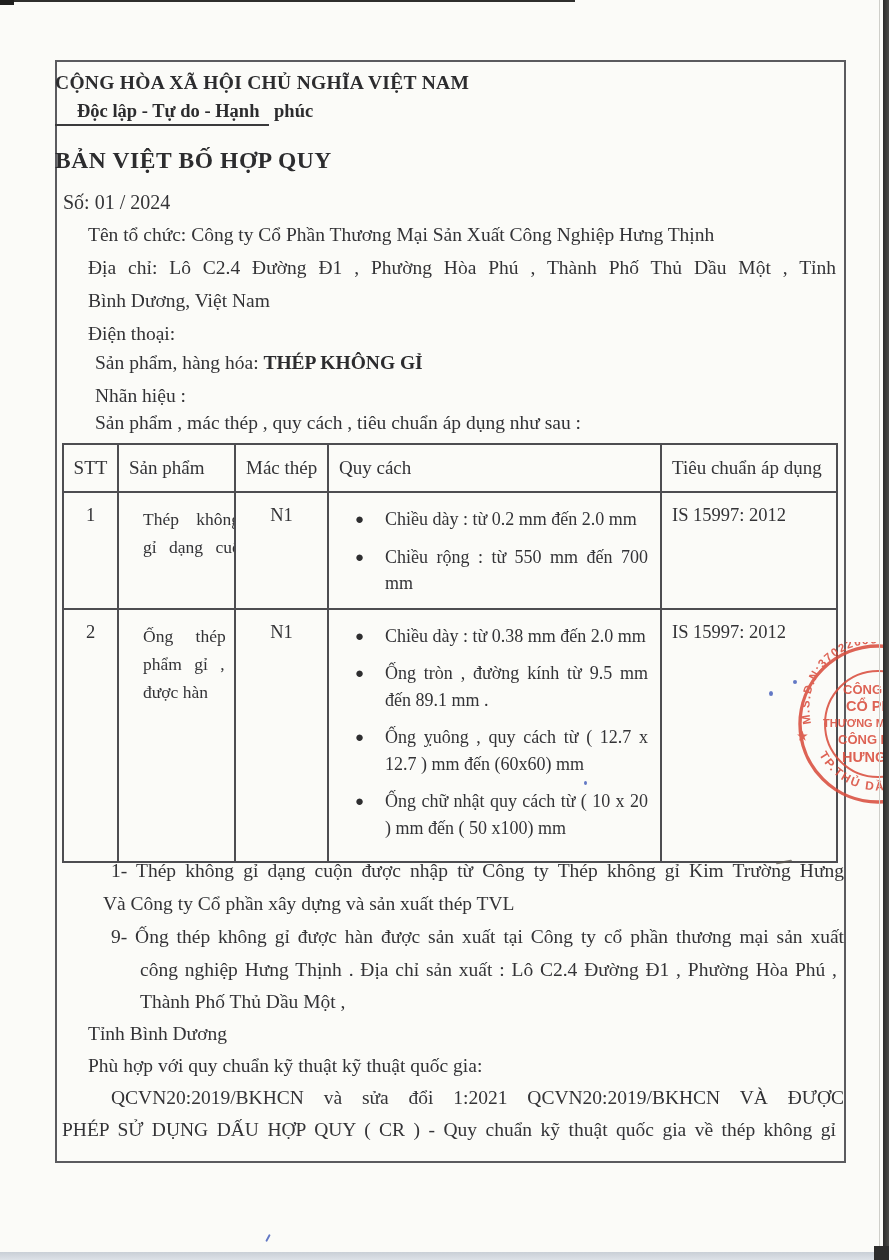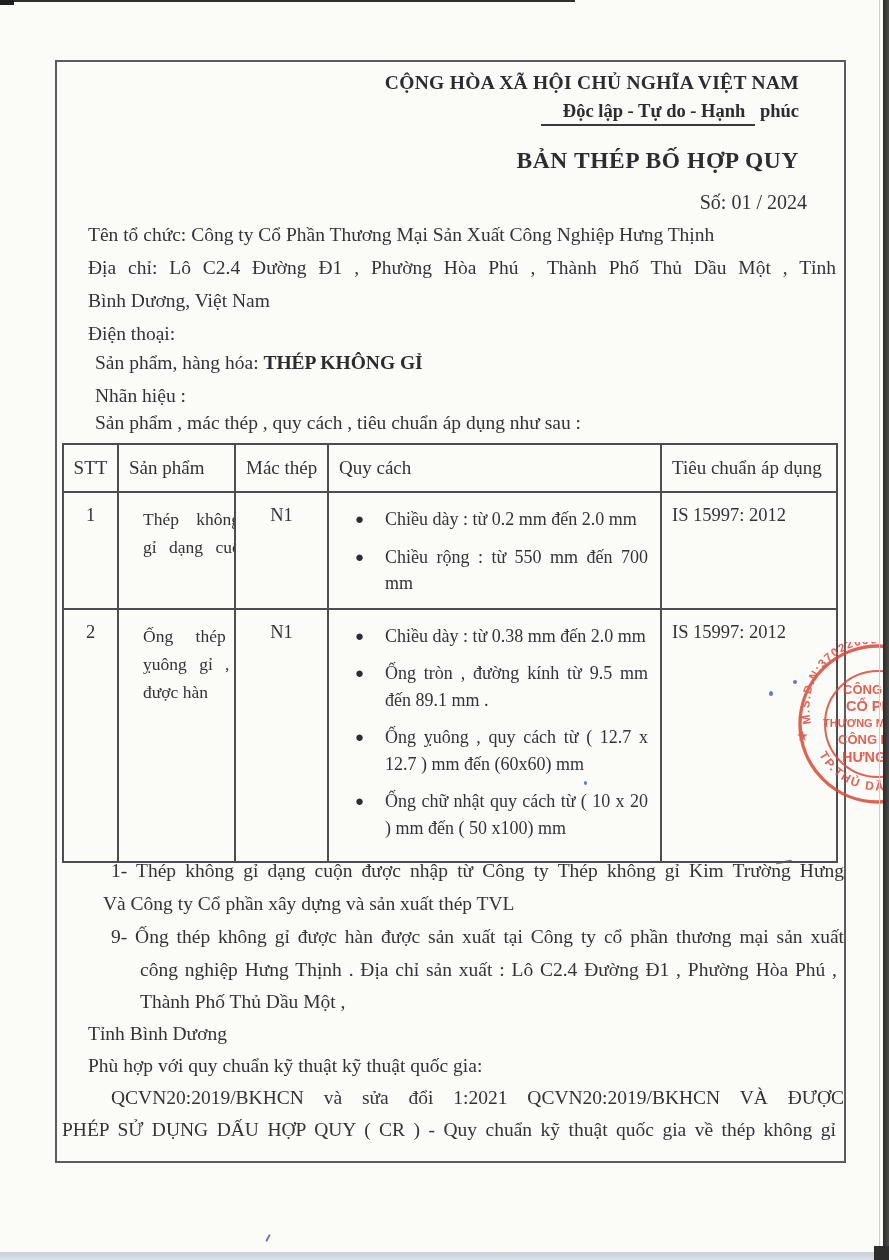--- a/index.html
+++ b/index.html
@@ -5,21 +5,21 @@
   html,body{margin:0;padding:0;}
   body{
     width:889px;height:1260px;position:relative;overflow:hidden;
     background:#fbfbf8;
     font-family:"Liberation Serif", serif;
     color:#333336;
   }
   .abs{position:absolute;}
   .line{position:absolute;white-space:nowrap;font-size:19.5px;line-height:26px;}
   .jline{position:absolute;white-space:normal;text-align:justify;text-align-last:justify;font-size:19.5px;line-height:26px;}
-  .centered{left:66px;width:733px;text-align:right;white-space:nowrap;}
+  .centered{left:55px;width:733px;text-align:left;white-space:nowrap;}
   .bold{font-weight:bold;color:#2c2c2e;}
   .nat1{top:70px;font-size:19.5px;letter-spacing:.3px;}
   .nat2{top:98px;font-size:18.5px;}
   .nat2 .ul{border-bottom:2px solid #3a3a3c;padding:0 10px 3px 22px;}
   .doctitle{top:147px;font-size:23.5px;letter-spacing:.6px;}
   .docnum{top:189px;font-size:20px;margin-left:8px;}
 
   .page-border{
     left:55px;top:60px;width:787px;height:1099px;
     border:2px solid #5b5b5f;background:transparent;
@@ -75,21 +75,21 @@
   .speck.dash{border-radius:1px;transform:rotate(-10deg);background:#5a564f;opacity:.75;}
 </style>
 </head>
 <body>
 
 <div class="abs page-border"></div>
 
 <div class="line centered nat1 bold">CỘNG HÒA XÃ HỘI CHỦ NGHĨA VIỆT NAM</div>
 <div class="line centered nat2 bold"><span class="ul">Độc lập - Tự do - Hạnh</span> <span>phúc</span></div>
 
-<div class="line centered doctitle bold">BẢN THÉP BỐ HỢP QUY</div>
+<div class="line centered doctitle bold">BẢN VIỆT BỐ HỢP QUY</div>
 <div class="line centered docnum">Số: 01 / 2024</div>
 
 <div class="line" style="left:88px;top:222px;">Tên tổ chức: Công ty Cổ Phần Thương Mại Sản Xuất Công Nghiệp Hưng Thịnh</div>
 <div class="jline" style="left:88px;top:255px;width:748px;">Địa chỉ: Lô C2.4 Đường Đ1 , Phường Hòa Phú , Thành Phố Thủ Dầu Một , Tỉnh</div>
 <div class="line" style="left:88px;top:288px;">Bình Dương, Việt Nam</div>
 <div class="line" style="left:88px;top:321px;">Điện thoại:</div>
 
 <div class="line" style="left:95px;top:350px;"><span>Sản phẩm, hàng hóa: </span><span class="bold">THÉP KHÔNG GỈ</span></div>
 <div class="line" style="left:95px;top:383px;">Nhãn hiệu :</div>
 <div class="line" style="left:95px;top:410px;">Sản phẩm , mác thép , quy cách , tiêu chuẩn áp dụng như sau :</div>
@@ -128,21 +128,21 @@
             <span class="bullet">●</span>
             <span class="spec-text">Chiều rộng : từ 550 mm đến 700 mm</span>
           </div>
       </td>
       <td class="tieu">IS 15997: 2012</td>
     </tr>
     <tr class="row2">
       <td class="stt">2</td>
       <td class="sanpham">
         <div class="cellline ws-b">Ống thép</div>
-        <div class="cellline ws-c">ỵuông gỉ ,</div>
+        <div class="cellline ws-c">phẩm gỉ ,</div>
         <div class="cellline">được hàn</div>
       </td>
       <td class="mac">N1</td>
       <td class="quycach">
         <div class="spec">
             <span class="bullet">●</span>
             <span class="spec-text">Chiều dày : từ 0.38 mm đến 2.0 mm</span>
           </div>
         <div class="spec">
             <span class="bullet">●</span>

